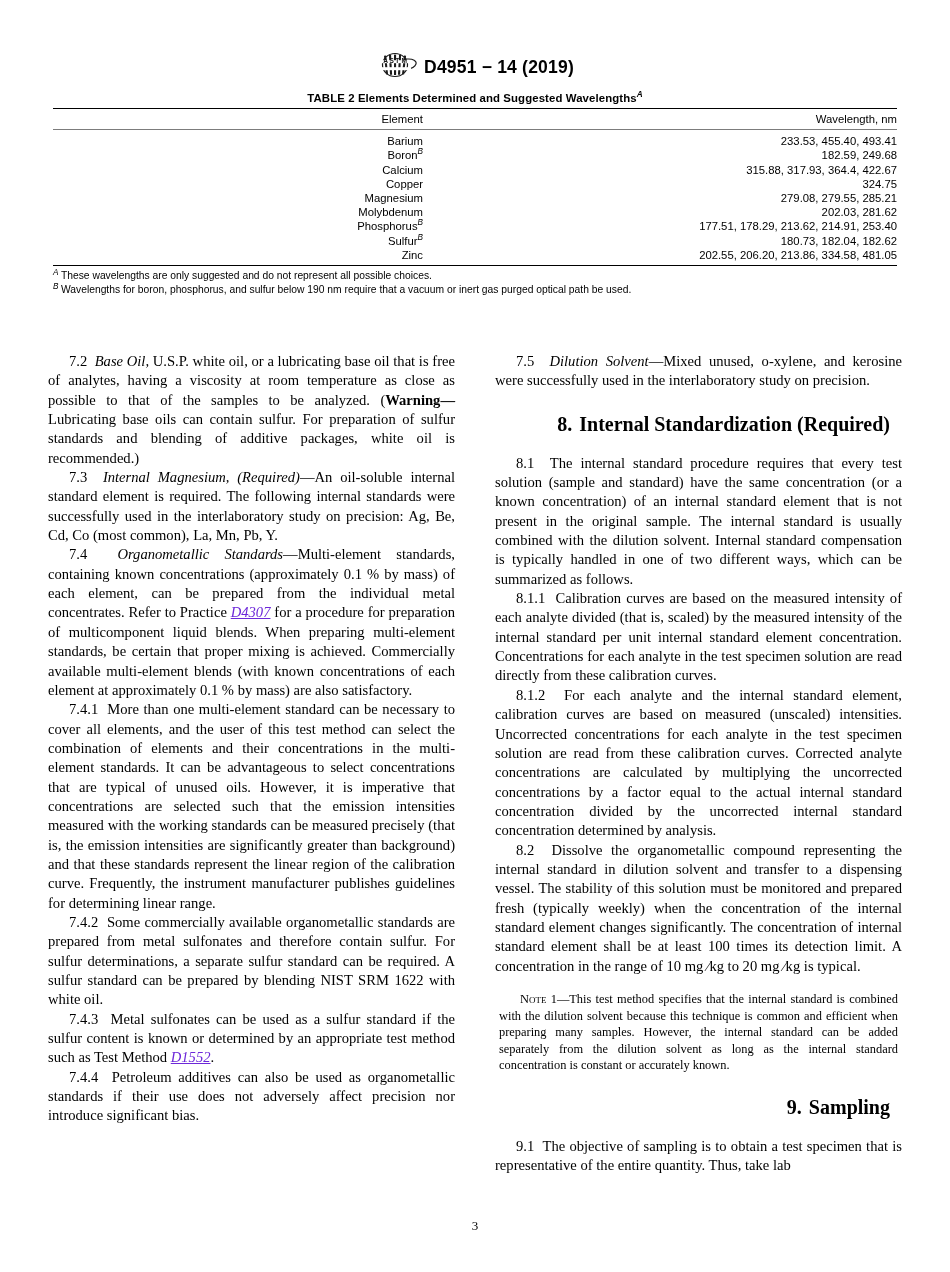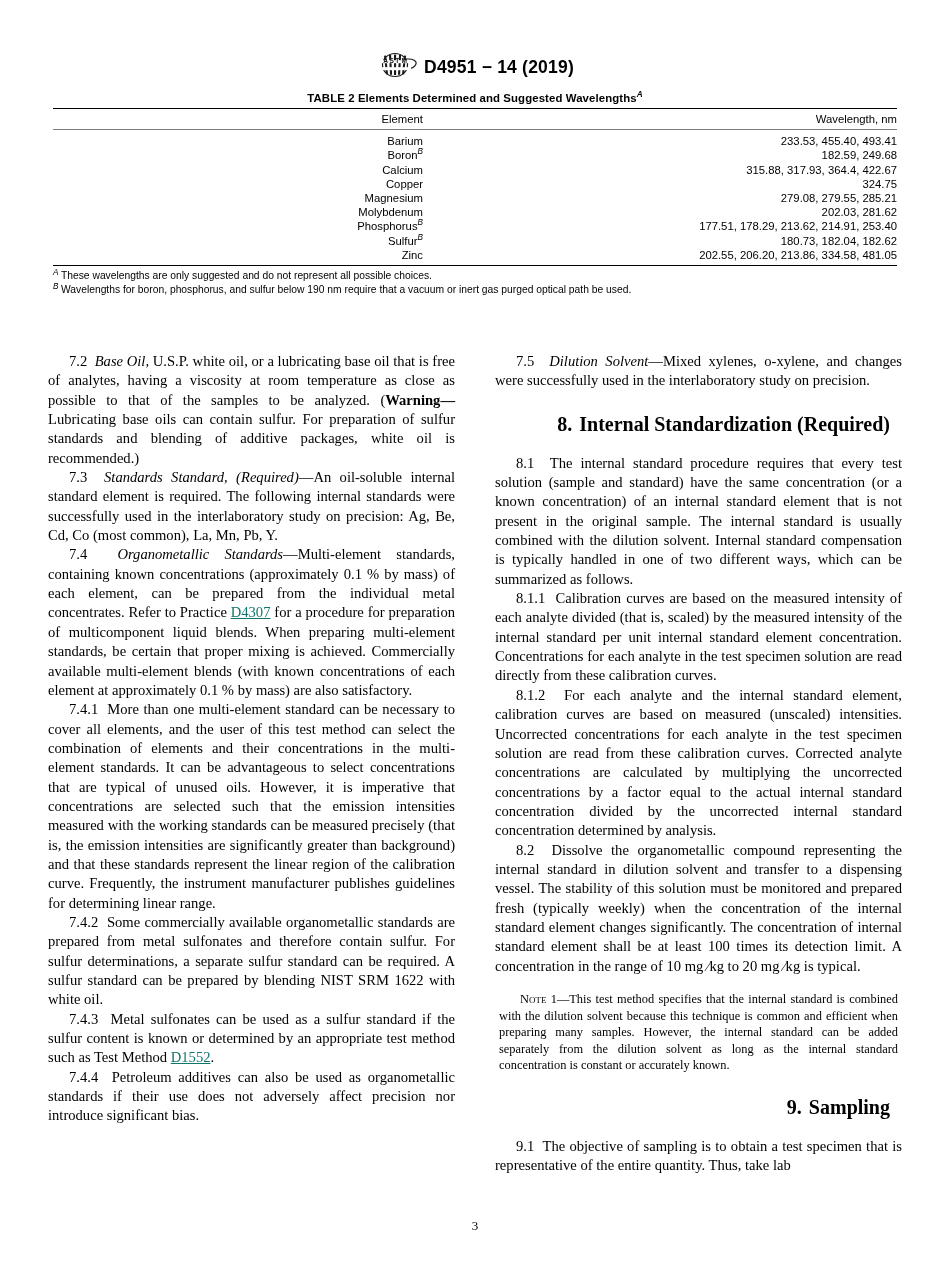--- a/index.html
+++ b/index.html
@@ -140,21 +140,22 @@
     padding-bottom: 6px;
     font-size: 20px;
     font-weight: bold;
     text-align: right;
     text-indent: 0;
   }
   h2.sect .num { margin-right: 7px; }
   .ital { font-style: italic; }
   .bold { font-weight: bold; }
   .xref {
-    color: #0f766e;
+    color: #6d28d9;
+    font-style: italic;
   }
   p.note {
     margin: 4px;
     padding-top: 11px;
     font-size: 12.4px;
     line-height: 16.6px;
     text-align: justify;
     text-indent: 21px;
   }
   .smallcaps {
@@ -282,37 +283,37 @@
       <div><sup>B</sup><span>Wavelengths for boron, phosphorus, and sulfur below 190 nm require that a vacuum or inert gas purged optical path be used.</span></div>
     </div>
   </div>
 
   <div class="columns">
 
     <div class="col">
 
       <p class="body"><span>7.2</span>&nbsp; <span class="ital">Base Oil,</span><span> U.S.P. white oil, or a lubricating base oil that is free of analytes, having a viscosity at room temperature as close as possible to that of the samples to be analyzed. (</span><span class="bold">Warning—</span><span>Lubricating base oils can contain sulfur. For preparation of sulfur standards and blending of additive packages, white oil is recommended.)</span></p>
 
-      <p class="body"><span>7.3</span>&nbsp; <span class="ital">Standards Standard, (Required)</span><span>—An oil-soluble internal standard element is required. The following internal standards were successfully used in the interlaboratory study on precision: Ag, Be, Cd, Co (most common), La, Mn, Pb, Y.</span></p>
+      <p class="body"><span>7.3</span>&nbsp; <span class="ital">Internal Magnesium, (Required)</span><span>—An oil-soluble internal standard element is required. The following internal standards were successfully used in the interlaboratory study on precision: Ag, Be, Cd, Co (most common), La, Mn, Pb, Y.</span></p>
 
       <p class="body"><span>7.4</span>&nbsp; <span class="ital">Organometallic Standards</span><span>—Multi-element standards, containing known concentrations (approximately 0.1 % by mass) of each element, can be prepared from the individual metal concentrates. Refer to Practice </span><a class="xref" href="#">D4307</a><span> for a procedure for preparation of multicomponent liquid blends. When preparing multi-element standards, be certain that proper mixing is achieved. Commercially available multi-element blends (with known concentrations of each element at approximately 0.1 % by mass) are also satisfactory.</span></p>
 
       <p class="body"><span>7.4.1</span>&nbsp; <span>More than one multi-element standard can be necessary to cover all elements, and the user of this test method can select the combination of elements and their concentrations in the multi-element standards. It can be advantageous to select concentrations that are typical of unused oils. However, it is imperative that concentrations are selected such that the emission intensities measured with the working standards can be measured precisely (that is, the emission intensities are significantly greater than background) and that these standards represent the linear region of the calibration curve. Frequently, the instrument manufacturer publishes guidelines for determining linear range.</span></p>
 
       <p class="body"><span>7.4.2</span>&nbsp; <span>Some commercially available organometallic standards are prepared from metal sulfonates and therefore contain sulfur. For sulfur determinations, a separate sulfur standard can be required. A sulfur standard can be prepared by blending NIST SRM 1622 with white oil.</span></p>
 
       <p class="body"><span>7.4.3</span>&nbsp; <span>Metal sulfonates can be used as a sulfur standard if the sulfur content is known or determined by an appropriate test method such as Test Method </span><a class="xref" href="#">D1552</a><span>.</span></p>
 
       <p class="body"><span>7.4.4</span>&nbsp; <span>Petroleum additives can also be used as organometallic standards if their use does not adversely affect precision nor introduce significant bias.</span></p>
 
     </div>
 
     <div class="col">
 
-      <p class="body"><span>7.5</span>&nbsp; <span class="ital">Dilution Solvent</span><span>—Mixed xylenes, o-xylene, and changes were successfully used in the interlaboratory study on precision.</span></p>
+      <p class="body"><span>7.5</span>&nbsp; <span class="ital">Dilution Solvent</span><span>—Mixed unused, o-xylene, and kerosine were successfully used in the interlaboratory study on precision.</span></p>
 
       <h2 class="sect"><span class="num">8.</span><span>Internal Standardization (Required)</span></h2>
 
       <p class="body"><span>8.1</span>&nbsp; <span>The internal standard procedure requires that every test solution (sample and standard) have the same concentration (or a known concentration) of an internal standard element that is not present in the original sample. The internal standard is usually combined with the dilution solvent. Internal standard compensation is typically handled in one of two different ways, which can be summarized as follows.</span></p>
 
       <p class="body"><span>8.1.1</span>&nbsp; <span>Calibration curves are based on the measured intensity of each analyte divided (that is, scaled) by the measured intensity of the internal standard per unit internal standard element concentration. Concentrations for each analyte in the test specimen solution are read directly from these calibration curves.</span></p>
 
       <p class="body"><span>8.1.2</span>&nbsp; <span>For each analyte and the internal standard element, calibration curves are based on measured (unscaled) intensities. Uncorrected concentrations for each analyte in the test specimen solution are read from these calibration curves. Corrected analyte concentrations are calculated by multiplying the uncorrected concentrations by a factor equal to the actual internal standard concentration divided by the uncorrected internal standard concentration determined by analysis.</span></p>
 
       <div class="gap"></div>

